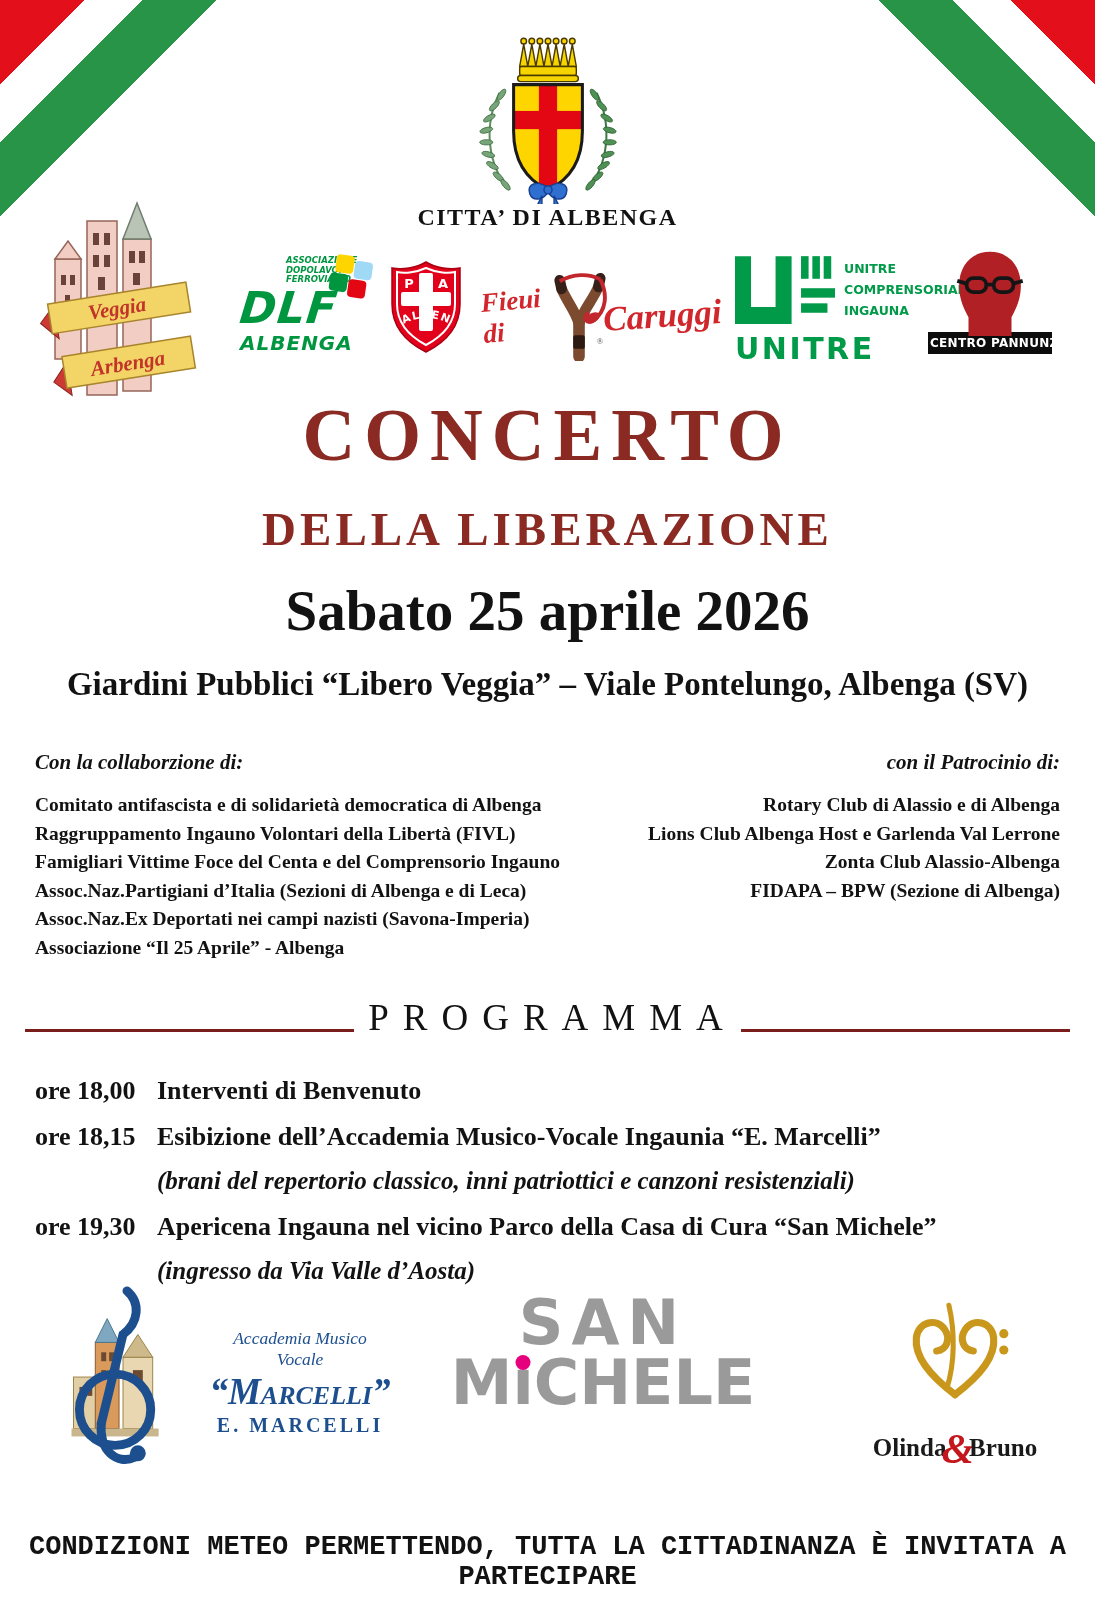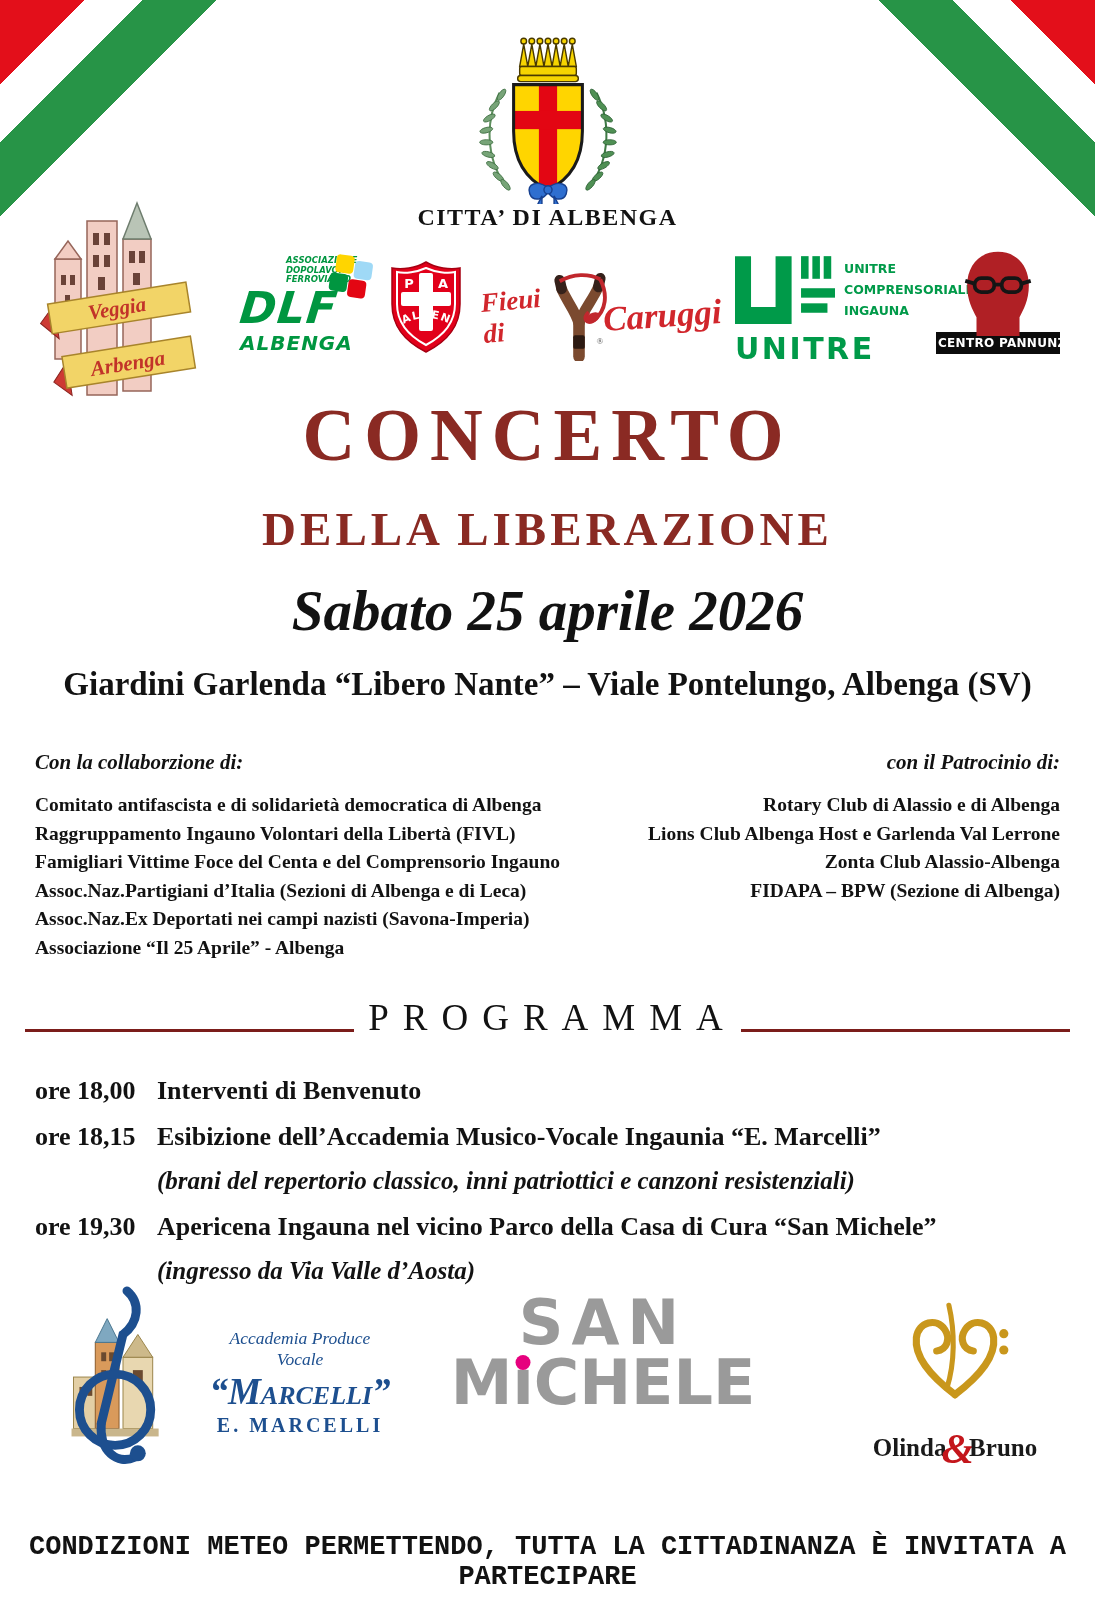--- a/index.html
+++ b/index.html
@@ -61,30 +61,30 @@
   .fieui-t2{font-family:"Liberation Serif",serif;font-style:italic;font-weight:bold;font-size:35px;
     transform:rotate(-4deg);}
 
   .logo-unitre{position:absolute;left:735px;top:256px;width:200px;font-family:"DejaVu Sans",sans-serif;}
   .unitre-row{display:flex;gap:9px;align-items:flex-start;}
   .unitre-mark{width:100px;height:72px;flex:none;}
   .unitre-lines{display:flex;flex-direction:column;font-size:12.5px;font-weight:bold;color:#009a49;
     line-height:21px;margin-top:2px;}
   .unitre-name{font-size:30px;font-weight:bold;color:#009a49;letter-spacing:2.5px;margin-top:3px;}
 
-  .logo-pannunzio{position:absolute;left:928px;top:250px;width:124px;text-align:center;margin-left:8px;}
+  .logo-pannunzio{position:absolute;left:928px;top:250px;width:124px;text-align:center;}
   .pannunzio-head{width:94px;height:86px;display:block;margin:0 auto;}
   .pannunzio-banner{background:#0c0c0c;color:#fff;font-family:"DejaVu Sans",sans-serif;font-weight:bold;
     font-size:12px;letter-spacing:.3px;padding:4px 2px;margin-top:-4px;white-space:nowrap;}
 
   
   .title{position:absolute;top:398px;left:0;width:100%;text-align:center;color:#8a2a23;font-weight:bold;}
   .title-line1{font-size:73px;letter-spacing:9px;line-height:76px;}
   .title-line2{font-size:47px;letter-spacing:4px;line-height:80px;margin-top:15px;}
-  .event-date{position:absolute;top:578px;left:0;width:100%;text-align:center;font-size:57px;font-weight:bold;font-style:italic;}
+  .event-date{position:absolute;top:578px;left:0;width:100%;text-align:center;font-size:57px;font-weight:bold;}
   .event-location{position:absolute;top:666px;left:0;width:100%;text-align:center;font-size:33px;font-weight:bold;}
 
   
   .collab{position:absolute;left:35px;top:750px;width:530px;}
   .patron{position:absolute;right:35px;top:750px;width:480px;text-align:right;}
   .col-heading{font-style:italic;font-weight:bold;font-size:21px;margin-bottom:16px;}
   .col-item{font-weight:bold;font-size:19.5px;line-height:28.5px;}
 
   
   .prog-head{position:absolute;top:996px;left:25px;right:25px;display:flex;align-items:flex-end;}
@@ -303,21 +303,21 @@
     </svg>
     <div class="pannunzio-banner">CENTRO PANNUNZIO</div>
   </div>
 
   <div class="title">
     <div class="title-line1">CONCERTO</div>
     <div class="title-line2">DELLA LIBERAZIONE</div>
   </div>
 
   <div class="event-date">Sabato 25 aprile 2026</div>
-  <div class="event-location">Giardini Garlenda “Libero Nante” – Viale Pontelungo, Albenga (SV)</div>
+  <div class="event-location">Giardini Pubblici “Libero Veggia” – Viale Pontelungo, Albenga (SV)</div>
 
   <div class="collab">
     <div class="col-heading">Con la collaborzione di:</div>
     <div class="col-item">Comitato antifascista e di solidarietà democratica di Albenga</div>
     <div class="col-item">Raggruppamento Ingauno Volontari della Libertà (FIVL)</div>
     <div class="col-item">Famigliari Vittime Foce del Centa e del Comprensorio Ingauno</div>
     <div class="col-item">Assoc.Naz.Partigiani d’Italia (Sezioni di Albenga e di Leca)</div>
     <div class="col-item">Assoc.Naz.Ex Deportati nei campi nazisti (Savona-Imperia)</div>
     <div class="col-item">Associazione “Il 25 Aprile” - Albenga</div>
   </div>
@@ -371,21 +371,21 @@
         <rect x="28" y="147" width="88" height="8" fill="#c9b68c"></rect>
       </g>
       <g stroke="#1d4f8f" fill="none" stroke-linecap="round">
         <path d="M84,8 C98,20 96,40 80,52 L58,142" stroke-width="9"></path>
         <circle cx="72" cy="128" r="36" stroke-width="9"></circle>
         <path d="M58,142 C56,170 74,184 92,176" stroke-width="9"></path>
         <circle cx="95" cy="172" r="8" fill="#1d4f8f" stroke="none"></circle>
       </g>
     </svg>
     <div class="ingaunia-text">
-      <div class="ing-l1">Accademia Produce Vocale</div>
+      <div class="ing-l1">Accademia Musico Vocale</div>
       <div class="ing-l2">“Marcelli”</div>
       <div class="ing-l3">E. MARCELLI</div>
     </div>
   </div>
 
   <div class="logo-sanmichele">
     <div class="sm-word1">SAN</div>
     <div class="sm-word2"><span>M</span><span class="sm-i">ı</span><span>CHELE</span></div>
   </div>
 

